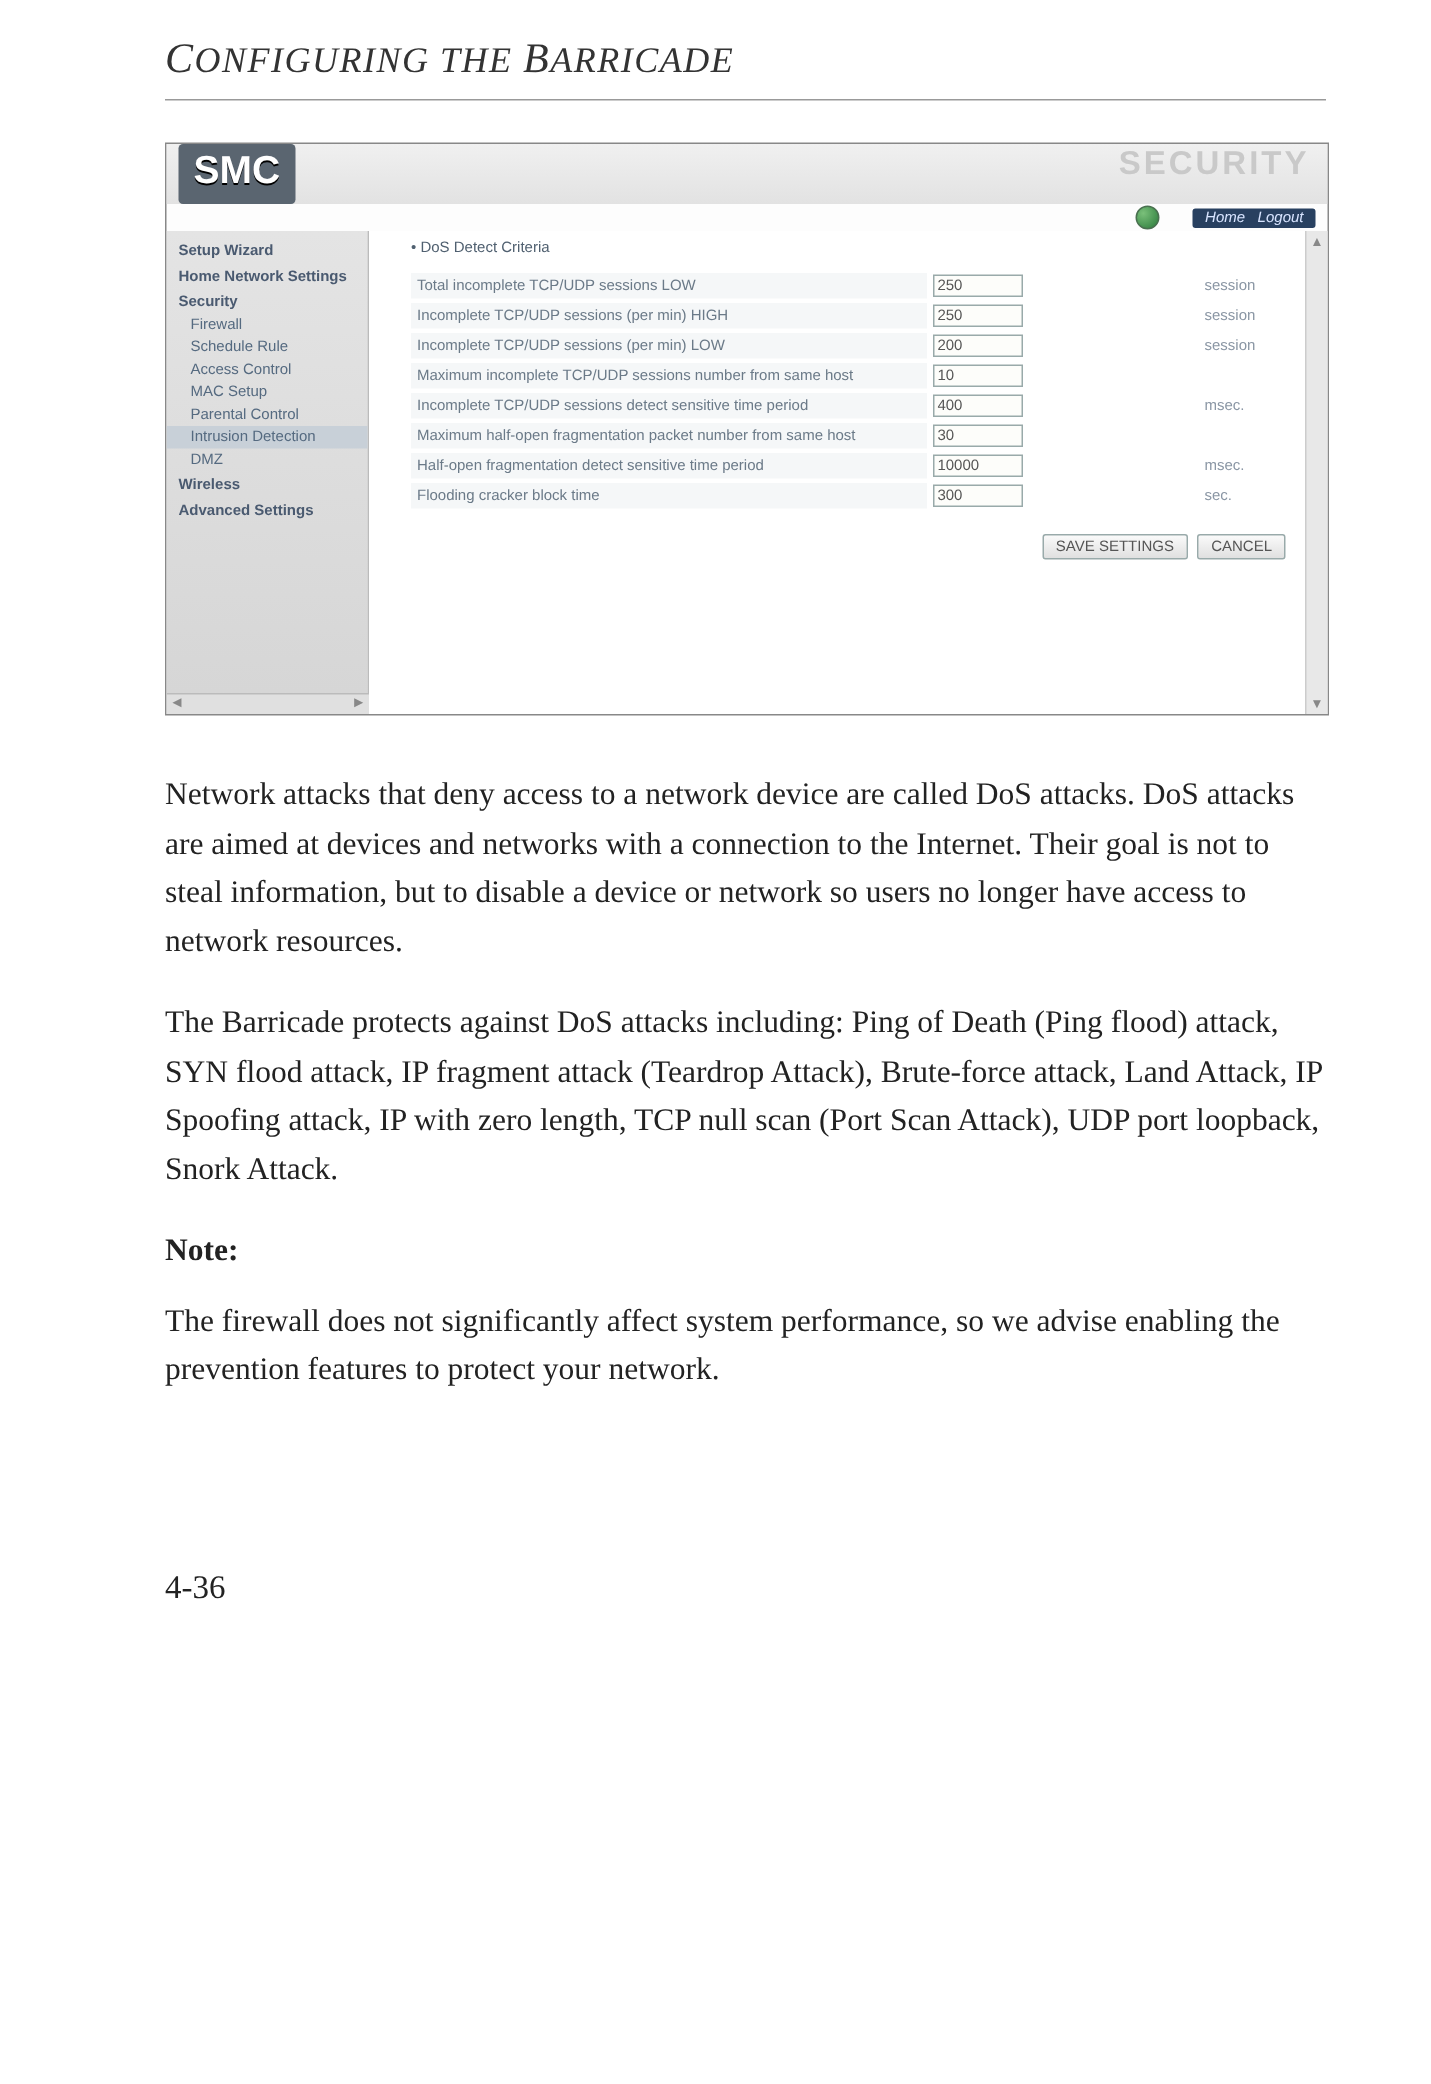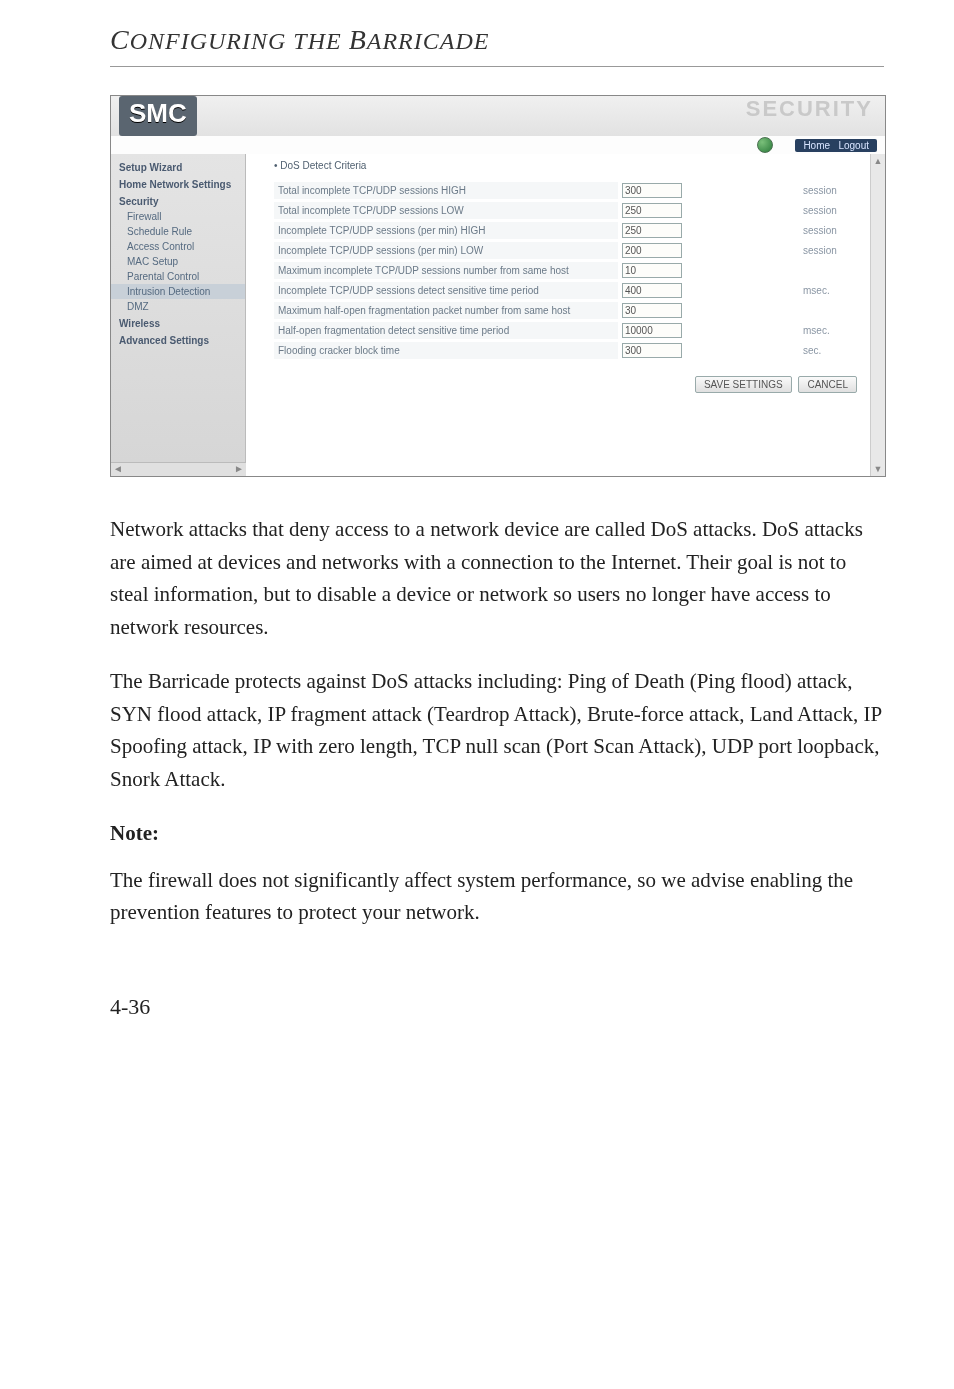--- a/index.html
+++ b/index.html
@@ -72,20 +72,21 @@
   .ss-navstrip {
     position: absolute;
     top: 40px;
     right: 0;
     height: 18px;
     display: flex;
     align-items: center;
     gap: 22px;
     padding-right: 8px;
     font-size: 10px;
+    font-style: italic;
   }
   .ss-navstrip .worldicon {
     width: 14px; height: 14px; border-radius: 50%;
     background: radial-gradient(circle at 30% 30%, #7ac07a, #2a7a3a);
     border: 1px solid #4a7050;
   }
   .ss-navstrip .pill {
     background: #284060;
     color: #d8e4ff;
     padding: 1px 8px;
@@ -220,21 +221,21 @@
   }
   .note-row .note-label {
     font-weight: bold;
     flex: 0 0 auto;
   }
   .note-row .note-body {
     flex: 1 1 auto;
   }
   .page-number {
     font-size: 22px;
-    margin-top: 65px;
+    margin-top: 116px;
   }
 </style>
 </head>
 <body>
 
 <div class="page">
   <div class="running-head">
     <span class="cap">C</span><span>ONFIGURING</span><span> THE </span><span class="cap">B</span><span>ARRICADE</span>
   </div>
   <hr class="hr">
@@ -265,25 +266,20 @@
     </div>
     <div class="ss-bottomscroll">
       <span>◄</span>
       <span>►</span>
     </div>
 
     <div class="ss-main">
       <div class="heading">DoS Detect Criteria</div>
       <table>
         <tbody>
-            <tr>
-              <td class="desc">Total incomplete TCP/UDP sessions HIGH</td>
-              <td><input class="fld" value="300" style=""></td>
-              <td class="unit">session</td>
-            </tr>
         <tr>
               <td class="desc">Total incomplete TCP/UDP sessions LOW</td>
               <td><input class="fld" value="250" style=""></td>
               <td class="unit">session</td>
             </tr>
         <tr>
               <td class="desc">Incomplete TCP/UDP sessions (per min) HIGH</td>
               <td><input class="fld" value="250" style=""></td>
               <td class="unit">session</td>
             </tr>

